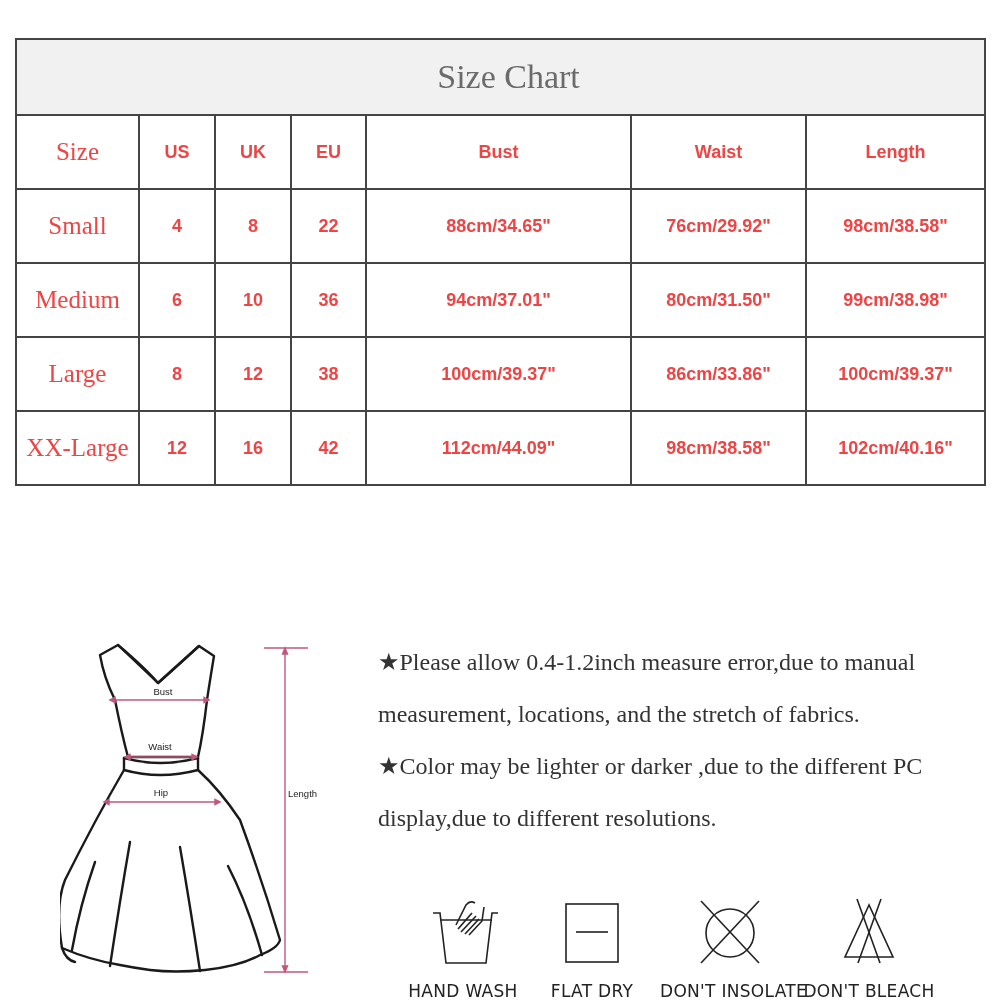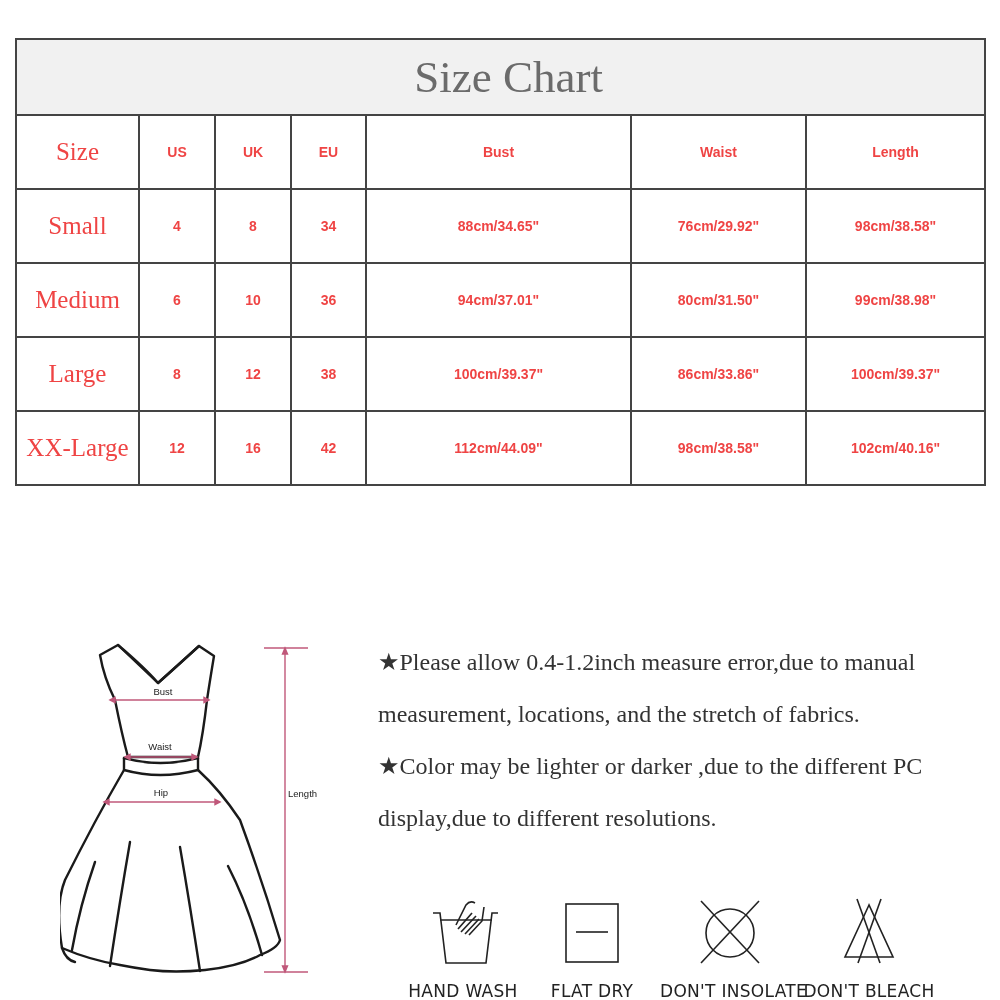--- a/index.html
+++ b/index.html
@@ -11,30 +11,30 @@
     table-layout: fixed;
   }
   .size-table td, .size-table th {
     border: 2px solid #444444;
     text-align: center; vertical-align: middle;
     padding: 0; color: #ef4444;
   }
   .size-table .title-cell {
     height: 74px; background: #f1f1f1;
     font-family: "Liberation Serif", serif;
-    font-size: 45px; color: #6b6b6b; font-weight: normal; padding-left: 16px;
+    font-size: 34px; color: #6b6b6b; font-weight: normal; padding-left: 16px;
   }
   .size-table tr.hdr td, .size-table tr.row td { height: 72px; }
   .serif-cell {
     font-family: "Liberation Serif", serif;
     font-size: 25px; color: #555555; font-weight: normal;
   }
   .bold-cell {
     font-family: "Liberation Sans", sans-serif;
-    font-size: 14px; font-weight: bold; color: #222222;
+    font-size: 18px; font-weight: bold; color: #222222;
   }
 
   .dress-figure { position: absolute; left: 60px; top: 630px; width: 290px; height: 370px; }
   .dress-figure svg { width: 100%; height: 100%; }
 
   .notes { position: absolute; left: 378px; top: 636px; width: 610px;
     font-family: "Liberation Serif", serif; font-size: 24px; color: #333333;
     line-height: 52px; }
   .notes p { margin: 0; }
 
@@ -70,21 +70,21 @@
     <td class="bold-cell">UK</td>
     <td class="bold-cell">EU</td>
     <td class="bold-cell">Bust</td>
     <td class="bold-cell">Waist</td>
     <td class="bold-cell">Length</td>
   </tr>
   <tr class="row">
     <td class="serif-cell">Small</td>
     <td class="bold-cell">4</td>
     <td class="bold-cell">8</td>
-    <td class="bold-cell">34</td>
+    <td class="bold-cell">22</td>
     <td class="bold-cell">88cm/34.65"</td>
     <td class="bold-cell">76cm/29.92"</td>
     <td class="bold-cell">98cm/38.58"</td>
   </tr>
   <tr class="row">
     <td class="serif-cell">Medium</td>
     <td class="bold-cell">6</td>
     <td class="bold-cell">10</td>
     <td class="bold-cell">36</td>
     <td class="bold-cell">94cm/37.01"</td>

